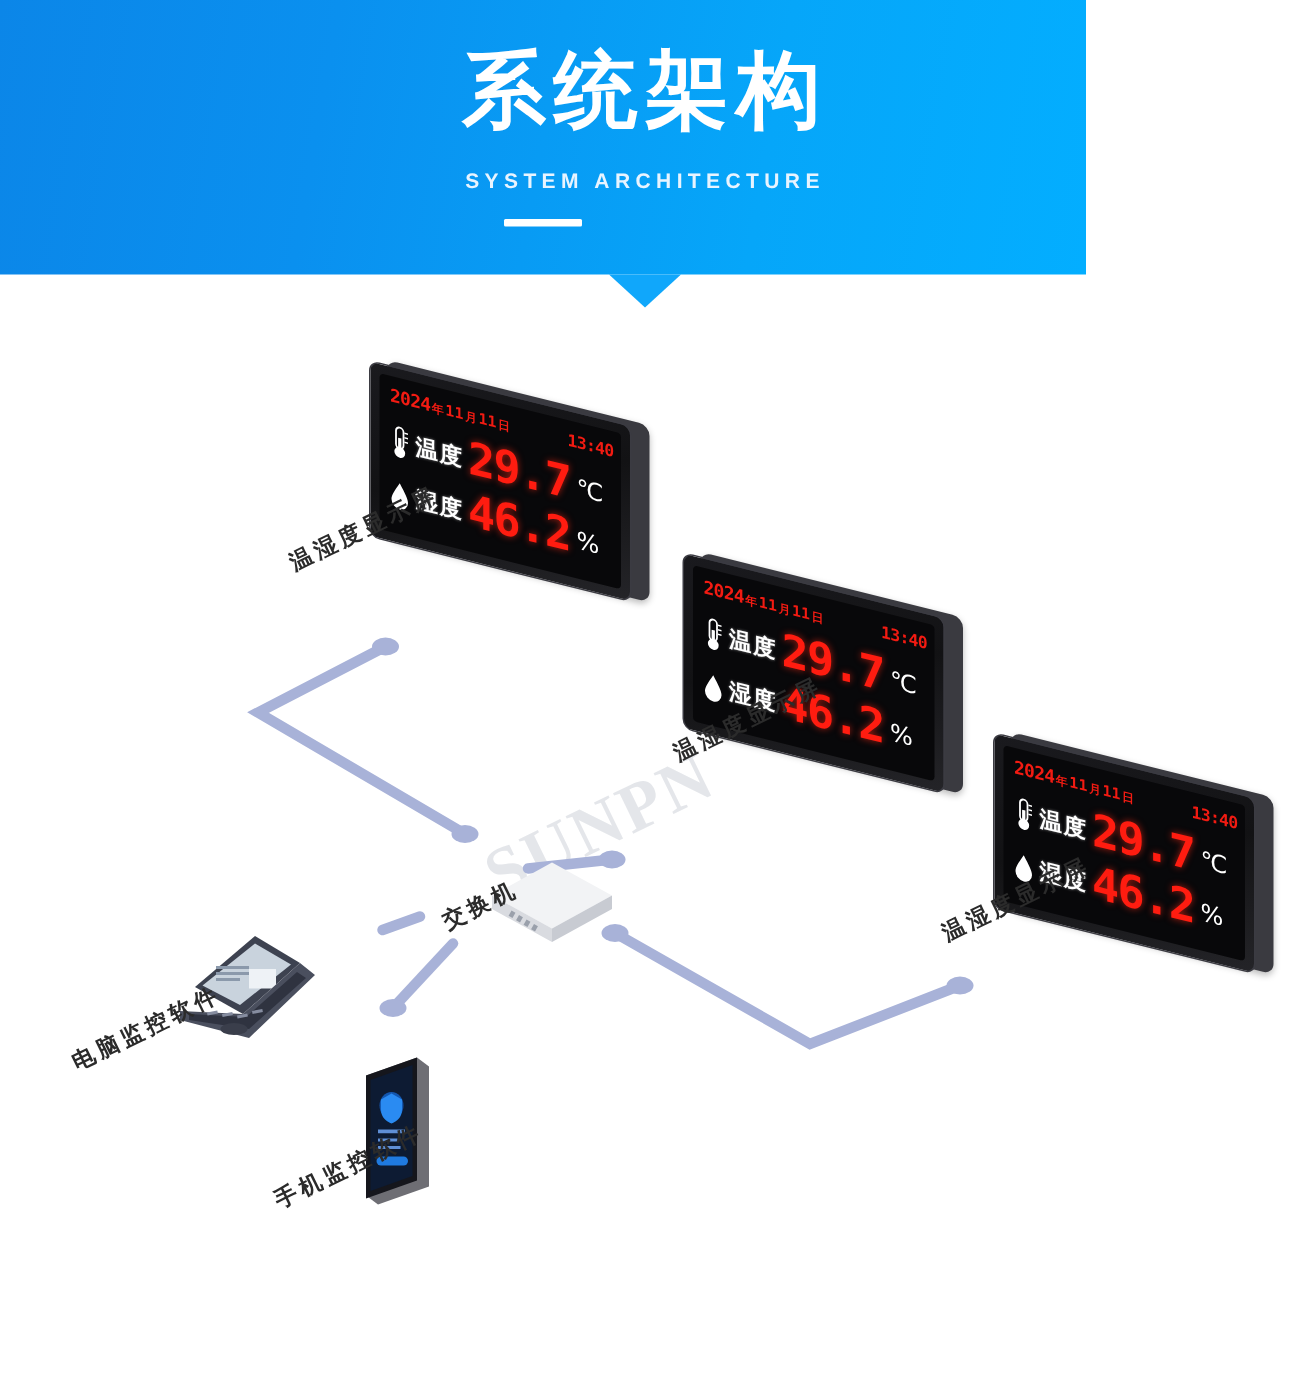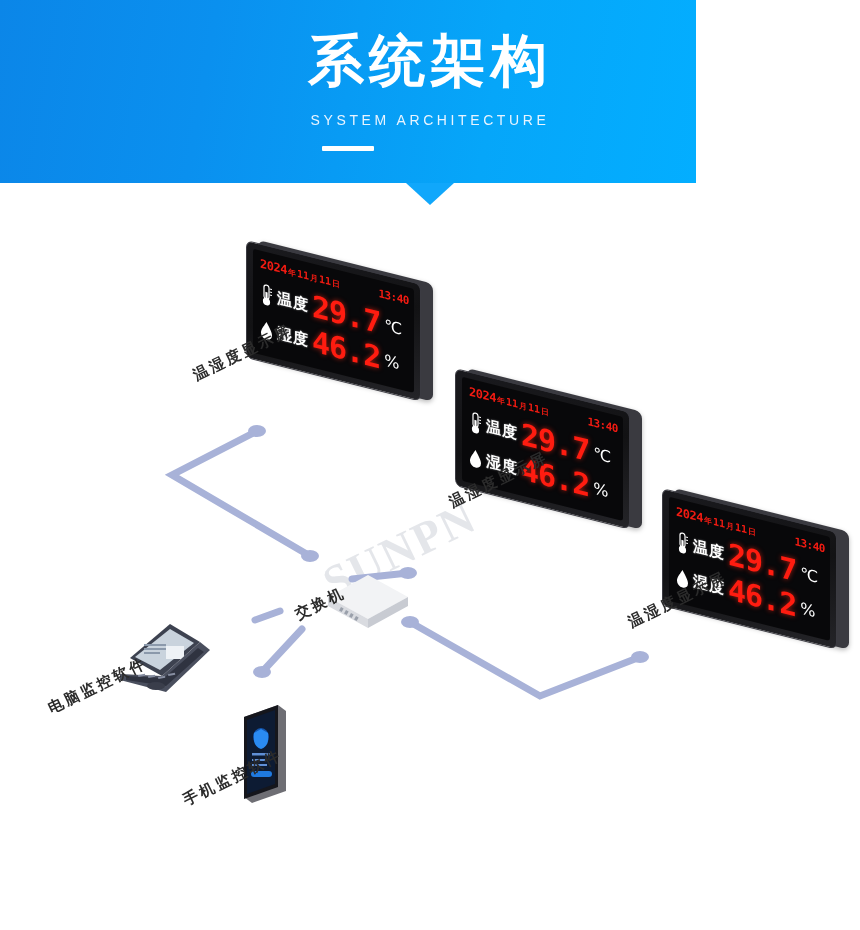--- a/index.html
+++ b/index.html
@@ -19,20 +19,21 @@
   }
 
   
   .header {
     position: absolute;
     left: 0; top: 0;
     width: 696px;
     height: 183px;
     background: linear-gradient(100deg, #0b86e8 0%, #0a90ef 30%, #06a6f9 70%, #03aeff 100%);
     overflow: visible;
+    padding-left: 28px;
   }
   .header-title {
     position: absolute;
     left: 0; top: 32px;
     width: 860px;
     text-align: center;
     color: #ffffff;
     font-size: 56px;
     font-weight: bold;
     letter-spacing: 5px;
@@ -41,20 +42,21 @@
   }
   .header-sub {
     position: absolute;
     left: 0; top: 112px;
     width: 860px;
     text-align: center;
     color: #e8f4ff;
     font-size: 14px;
     letter-spacing: 3.6px;
     font-family: "Liberation Sans", sans-serif;
+    font-weight: bold;
   }
   .header-rule {
     position: absolute;
     left: 50%;
     top: 146px;
     margin-left: -26px;
     width: 52px;
     height: 5px;
     background: #ffffff;
     border-radius: 1px;

